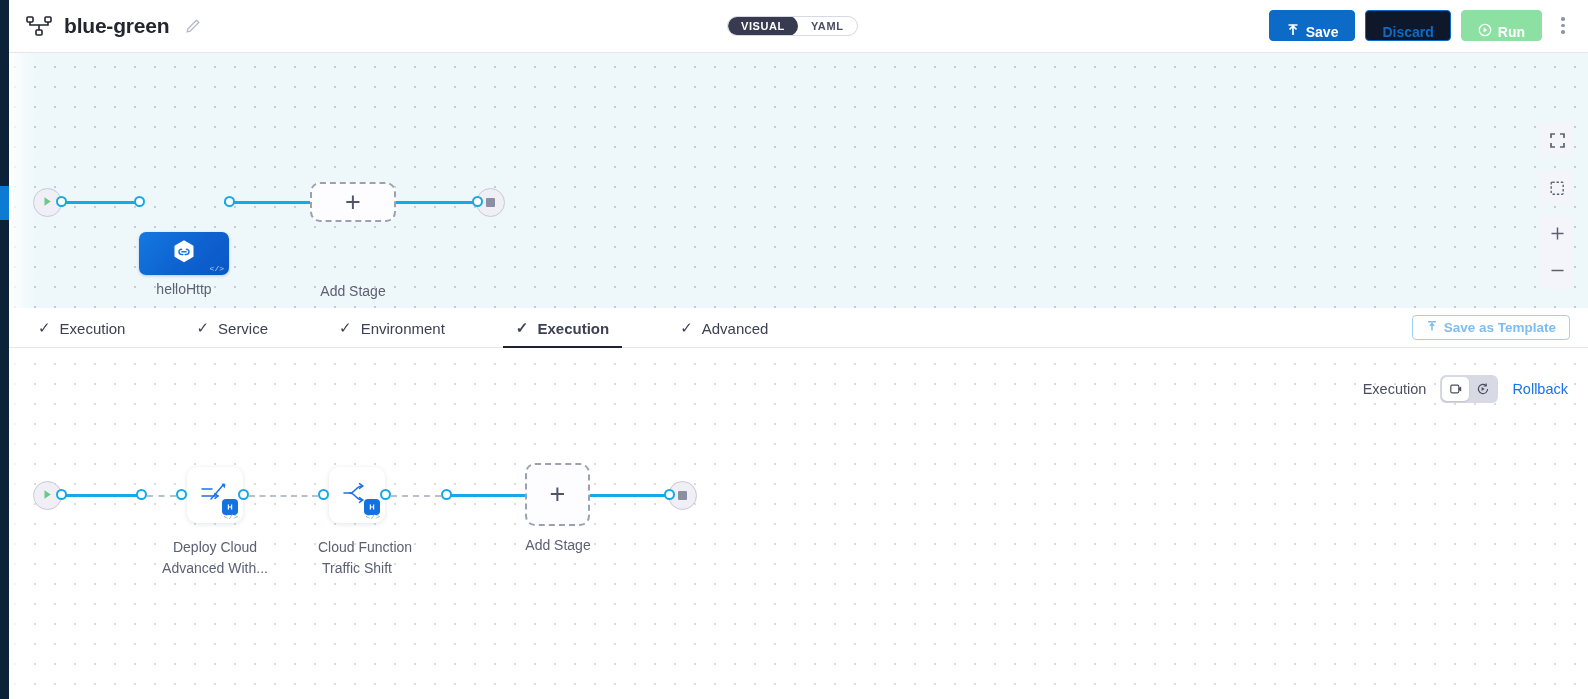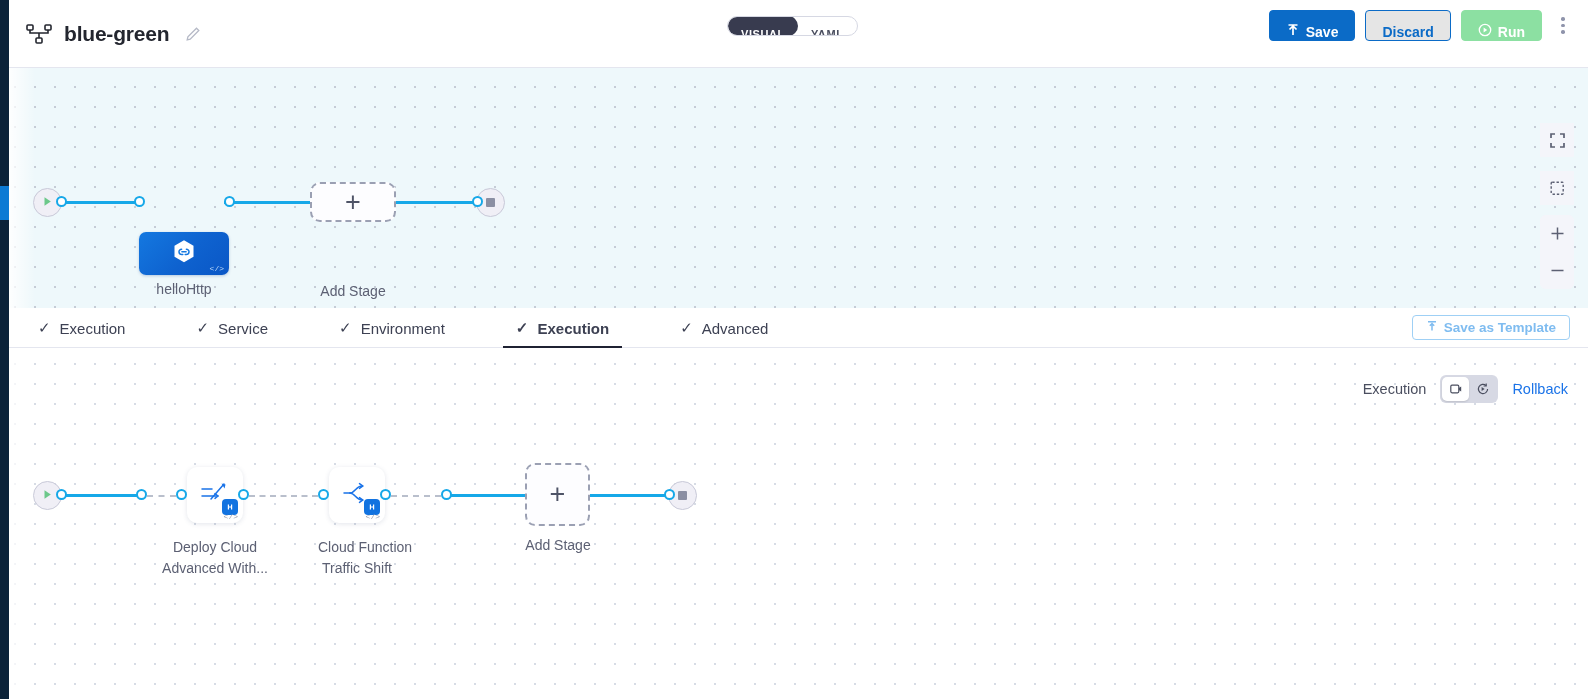--- a/index.html
+++ b/index.html
@@ -16,41 +16,41 @@
     position: absolute; left: 0; top: 0; width: 9px; height: 699px;
     background: #0b2239; z-index: 40;
   }
   .left-rail-accent {
     position: absolute; left: 0; top: 186px; width: 9px; height: 34px;
     background: #0d7ad4; z-index: 41;
   }
 
   
   .header {
-    position: absolute; left: 0; top: 0; width: 1588px; height: 68px;
+    position: absolute; left: 0; top: 0; width: 1588px; height: 53px;
     background: #ffffff; border-bottom: 1px solid #e4e6ef;
     display: flex; align-items: center; z-index: 30;
   }
   .hdr-left { display: flex; align-items: center; margin-left: 26px; gap: 12px; }
   .pipeline-icon { width: 26px; height: 22px; color: #23262f; display:block; }
   .pipeline-title {
     font-size: 21px; font-weight: bold; color: #23262f; letter-spacing: -0.2px;
   }
   .pencil-icon { width: 16px; height: 16px; color: #b5b9c6; margin-left: 4px; }
 
   
   .vy-toggle {
     position: absolute; left: 727px; top: 16px;
     display: flex; align-items: center;
     height: 20px; border-radius: 10px; border: 1px solid #d6d8e3;
     background: #ffffff; overflow: hidden;
   }
   .vy-opt {
     font-size: 11px; font-weight: bold; letter-spacing: 0.6px;
-    padding: 8px 13px; height: 20px; line-height: 20px; color: #4a4e5f;
+    padding: 0 13px; height: 20px; line-height: 20px; color: #4a4e5f;
     cursor: pointer;
   }
   .vy-opt.active { background: #383b4f; color: #ffffff; border-radius: 10px; }
 
   
   .hdr-right {
     position: absolute; right: 14px; top: 10px;
     display: flex; align-items: center; gap: 10px; height: 31px;
   }
   .unsaved {
@@ -58,21 +58,21 @@
     background: #f2f3f8; border-radius: 4px; height: 31px; padding: 0 14px;
     font-size: 13.5px; font-weight: bold; color: #f0630b;
   }
   .unsaved .dot { width: 9px; height: 9px; border-radius: 50%; background: #f4631e; }
   .btn {
     display: flex; align-items: flex-end; justify-content: center; gap: 6px;
     height: 31px; padding: 0 16px; border-radius: 4px;
     font-size: 14px; font-weight: bold; cursor: pointer; white-space: nowrap;
   }
   .btn-save { background: #0b6bc7; color: #ffffff; border: 1px solid #0b6bc7; }
-  .btn-discard { background: #e5e5e5; color: #0b6bc7; border: 1px solid #0b6bc7; }
+  .btn-discard { background: #0f172a; color: #0b6bc7; border: 1px solid #0b6bc7; }
   .btn-run { background: #8ce0a2; color: #ffffff; border: 1px solid #8ce0a2; }
   .btn svg { width: 14px; height: 14px; }
   .kebab {
     width: 22px; height: 28px; display: flex; flex-direction: column;
     align-items: center; justify-content: center; gap: 3px; cursor: pointer;
   }
   .kebab i { width: 3.5px; height: 3.5px; border-radius: 50%; background: #8f94ab; display:block; }
 
   
   .canvas-top {

